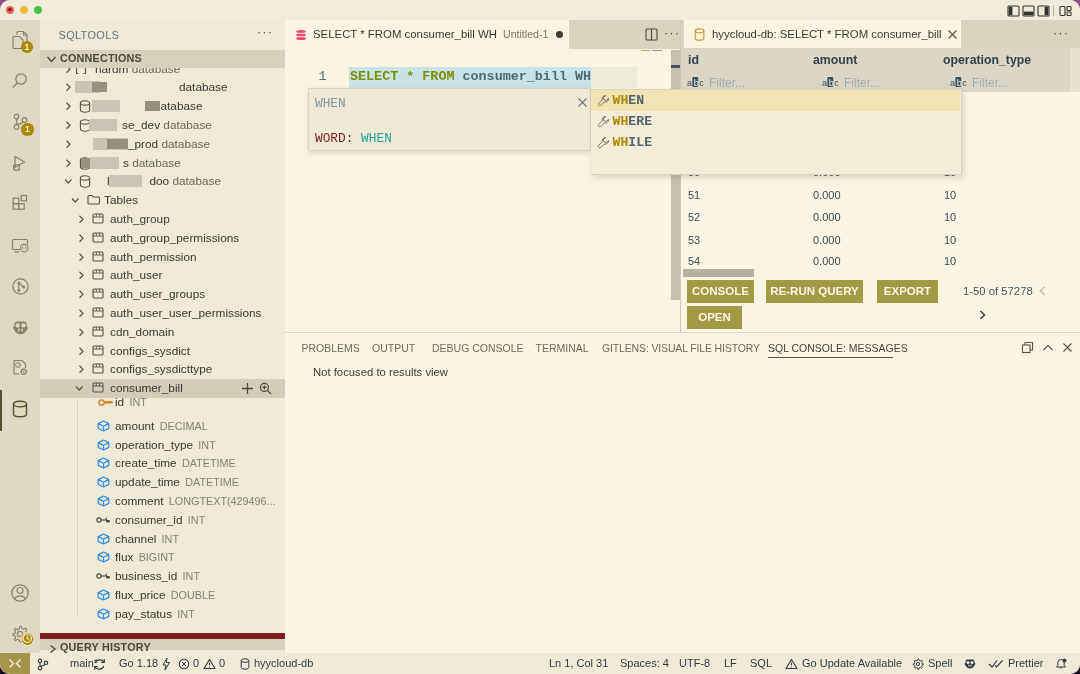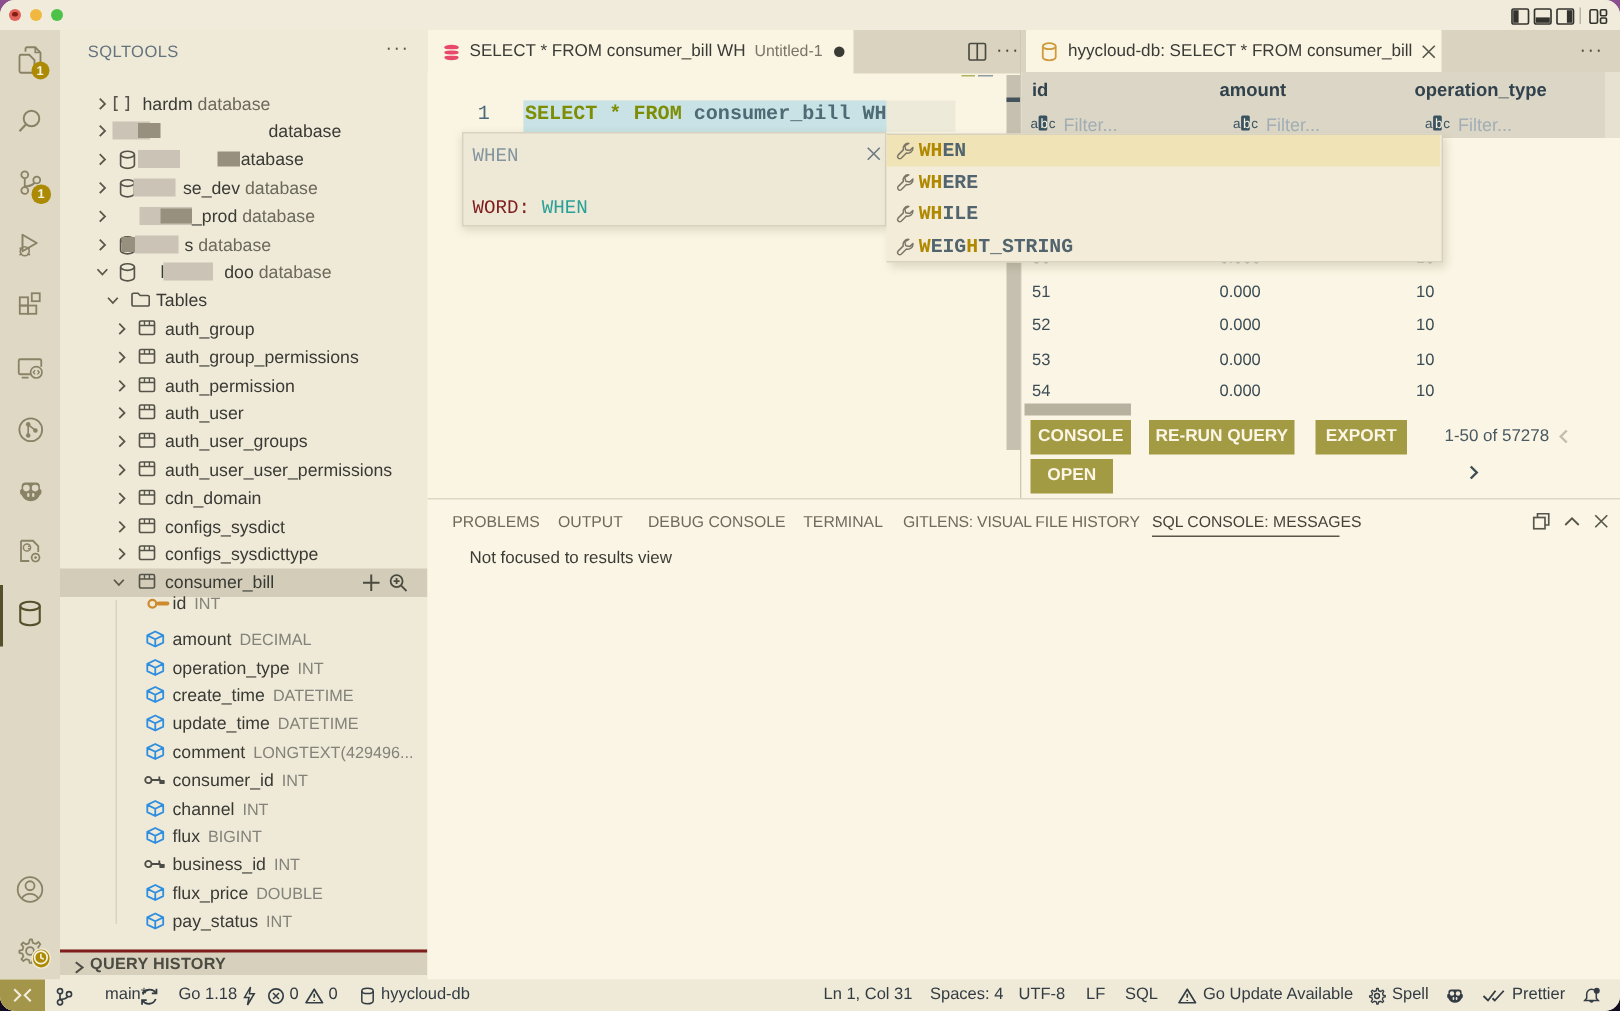--- a/index.html
+++ b/index.html
@@ -471,21 +471,27 @@
           <span class="tn" style="left:75px">flux_price <span class="ttype">DOUBLE</span></span>
         </div>
 <div class="trow" style="top:584.7px">
           <svg class="ti" style="left:57px" width="13" height="12" viewBox="0 0 13 12">
             <path d="M6.5 1 L11.8 3.6 L11.8 8.4 L6.5 11 L1.2 8.4 L1.2 3.6 Z M1.2 3.6 L6.5 6.2 L11.8 3.6 M6.5 6.2 L6.5 11" fill="none" stroke="#2e8ee0" stroke-width="1.2" stroke-linejoin="round"></path>
           </svg>
           <span class="tn" style="left:75px">pay_status <span class="ttype">INT</span></span>
         </div>
 <div style="position:absolute;left:36.5px;top:380px;width:1px;height:216px;background:#d9d3c0"></div>
 </div>
-    <div class="sect" style="top:613px; border-top:2px solid #7f1d1d;">
+    <div class="sect" style="top:30px;height:17.5px;line-height:17.5px;">
+        <svg style="position:absolute;left:6px;top:4.5px" width="11" height="9" viewBox="0 0 11 9">
+          <path d="M1.5 2 L5.5 6.5 L9.5 2" fill="none" stroke="#4d4d44" stroke-width="1.4"></path>
+        </svg>
+        <span class="lbl" style="left:20px;">CONNECTIONS</span>
+      </div>
+    <div class="sect" style="top:613px; border-top:6px solid #7f1d1d;">
         <svg style="position:absolute;left:8px;top:4.5px" width="9" height="10" viewBox="0 0 9 10">
           <path d="M2.5 1.5 L7 5 L2.5 8.5" fill="none" stroke="#4d4d44" stroke-width="1.4"></path>
         </svg>
         <span class="lbl" style="left:20px;">QUERY HISTORY</span>
       </div>
   </div>
   <div id="tabbar">
     <div id="tab1">
     <svg style="position:absolute;left:10px;top:8.5px" width="12" height="12" viewBox="0 0 12 12">
       <ellipse cx="6" cy="2.6" rx="4.8" ry="1.7" fill="#e8486b"></ellipse>
@@ -597,23 +603,20 @@
 <div style="position:absolute;left:0;top:0;width:369px;height:21.2px;background:#f0e4b6;"></div>
 <div class="srow" style="top:0.0px"><svg style="position:absolute;left:6px;top:4px" width="13" height="13" viewBox="0 0 13 13">
           <path d="M8.9 1.6 A3.4 3.4 0 0 0 5.2 5.9 L1.7 9.4 A1.5 1.5 0 0 0 3.8 11.5 L7.3 8 A3.4 3.4 0 0 0 11.6 4.3 L9.4 6.4 L6.8 5.8 L6.2 3.2 Z" fill="none" stroke="#7d7668" stroke-width="1" stroke-linejoin="round"></path>
         </svg><span style="position:absolute;left:21.5px"><span class="gold">WH</span><span class="">EN</span></span></div>
 <div class="srow" style="top:21.2px"><svg style="position:absolute;left:6px;top:4px" width="13" height="13" viewBox="0 0 13 13">
           <path d="M8.9 1.6 A3.4 3.4 0 0 0 5.2 5.9 L1.7 9.4 A1.5 1.5 0 0 0 3.8 11.5 L7.3 8 A3.4 3.4 0 0 0 11.6 4.3 L9.4 6.4 L6.8 5.8 L6.2 3.2 Z" fill="none" stroke="#7d7668" stroke-width="1" stroke-linejoin="round"></path>
         </svg><span style="position:absolute;left:21.5px"><span class="gold">WH</span><span class="">ERE</span></span></div>
 <div class="srow" style="top:42.4px"><svg style="position:absolute;left:6px;top:4px" width="13" height="13" viewBox="0 0 13 13">
           <path d="M8.9 1.6 A3.4 3.4 0 0 0 5.2 5.9 L1.7 9.4 A1.5 1.5 0 0 0 3.8 11.5 L7.3 8 A3.4 3.4 0 0 0 11.6 4.3 L9.4 6.4 L6.8 5.8 L6.2 3.2 Z" fill="none" stroke="#7d7668" stroke-width="1" stroke-linejoin="round"></path>
         </svg><span style="position:absolute;left:21.5px"><span class="gold">WH</span><span class="">ILE</span></span></div>
-<div class="srow" style="top:63.6px"><svg style="position:absolute;left:6px;top:4px" width="13" height="13" viewBox="0 0 13 13">
-          <path d="M8.9 1.6 A3.4 3.4 0 0 0 5.2 5.9 L1.7 9.4 A1.5 1.5 0 0 0 3.8 11.5 L7.3 8 A3.4 3.4 0 0 0 11.6 4.3 L9.4 6.4 L6.8 5.8 L6.2 3.2 Z" fill="none" stroke="#7d7668" stroke-width="1" stroke-linejoin="round"></path>
-        </svg><span style="position:absolute;left:21.5px"><span class="gold">W</span><span class="">EIG</span><span class="gold">H</span><span class="">T_STRING</span></span></div>
 </div>
   <div id="panel">
 <span class="ptab" style="left:16.5px;">PROBLEMS</span>
 <span class="ptab" style="left:87px;">OUTPUT</span>
 <span class="ptab" style="left:147px;">DEBUG CONSOLE</span>
 <span class="ptab" style="left:250.5px;">TERMINAL</span>
 <span class="ptab" style="left:317px;letter-spacing:-0.15px;">GITLENS: VISUAL FILE HISTORY</span>
 <span class="ptab" style="left:483px;color:#46423a;">SQL CONSOLE: MESSAGES</span>
 <div style="position:absolute;left:483px;top:24px;width:125px;height:1px;background:#5a564a;"></div>
 <span style="position:absolute;left:28px;top:33px;font-size:11.3px;color:#3c3c36;">Not focused to results view</span>

